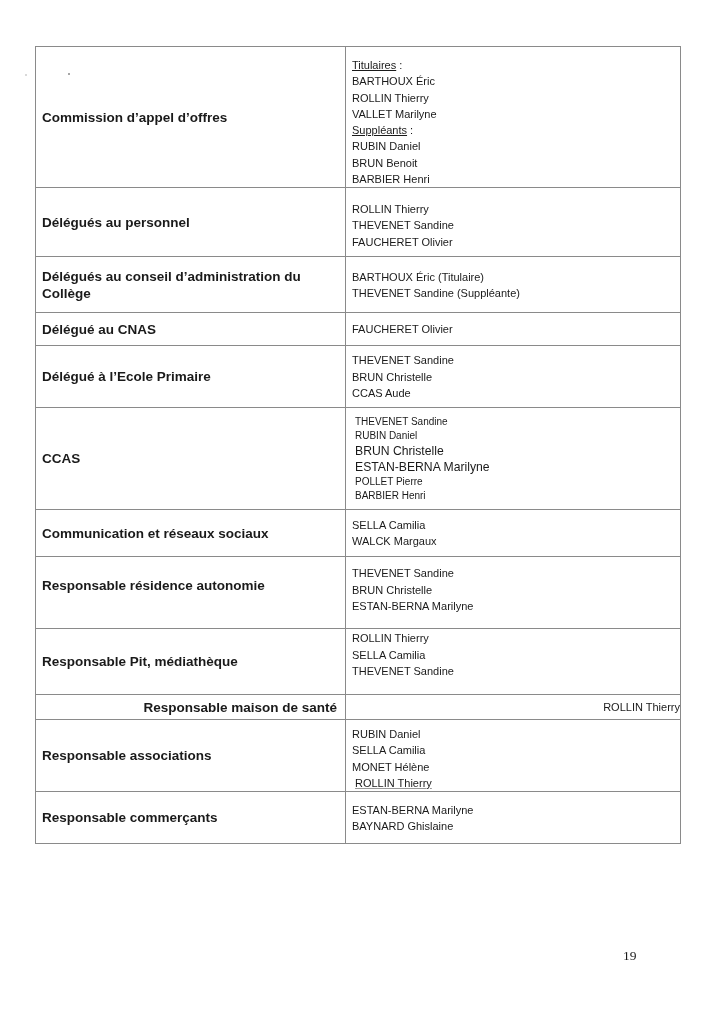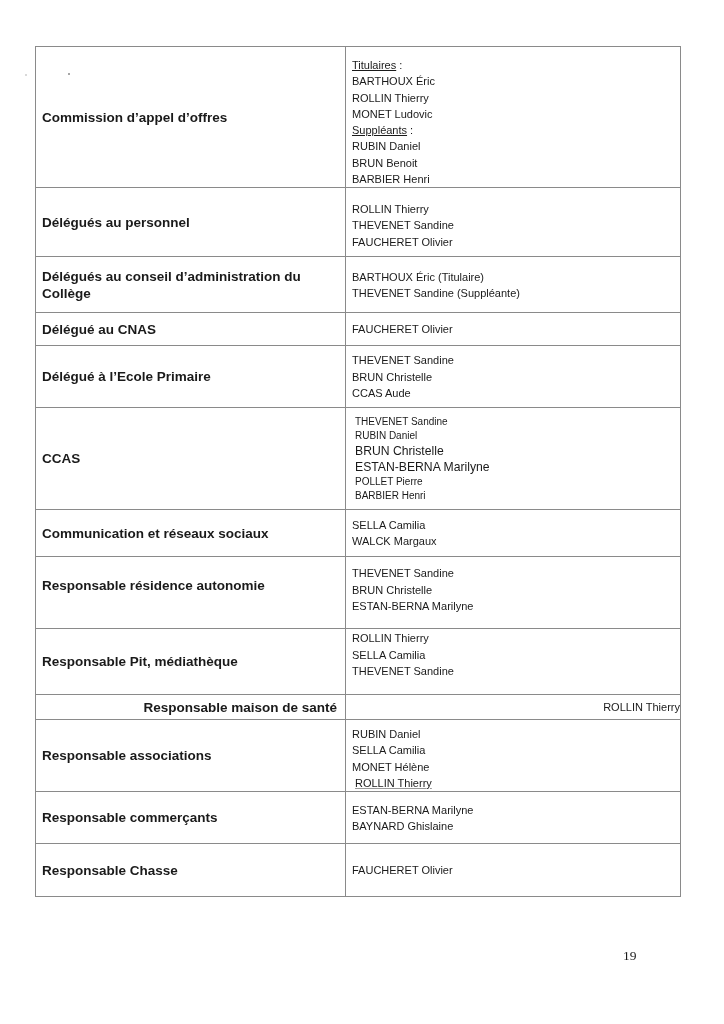--- a/index.html
+++ b/index.html
@@ -81,21 +81,21 @@
   <tbody>
 
     <tr style="height:132px;">
       <td class="role">
         <span>Commission d’appel d’offres</span>
       </td>
       <td class="members" style="vertical-align:top; padding-top:10px;">
         <span class="line"><span class="u">Titulaires</span><span> :</span></span>
         <span class="line">BARTHOUX Éric</span>
         <span class="line">ROLLIN Thierry</span>
-        <span class="line">MONET Ludovic</span>
+        <span class="line">VALLET Marilyne</span>
         <span class="line"><span class="u">Suppléants</span><span> :</span></span>
         <span class="line">RUBIN Daniel</span>
         <span class="line">BRUN Benoit</span>
         <span class="line">BARBIER Henri</span>
       </td>
     </tr>
 
     <tr style="height:69px;">
       <td class="role">
         <span>Délégués au personnel</span>
@@ -207,24 +207,16 @@
     <tr style="height:52px;">
       <td class="role">
         <span>Responsable commerçants</span>
       </td>
       <td class="members">
         <span class="line">ESTAN-BERNA Marilyne</span>
         <span class="line">BAYNARD Ghislaine</span>
       </td>
     </tr>
 
-    <tr style="height:53px;">
-      <td class="role">
-        <span>Responsable Chasse</span>
-      </td>
-      <td class="members">
-        <span class="line">FAUCHERET Olivier</span>
-      </td>
-    </tr>
   </tbody>
 </table>
 
 <div class="page-number">19</div>
 
 </body></html>

